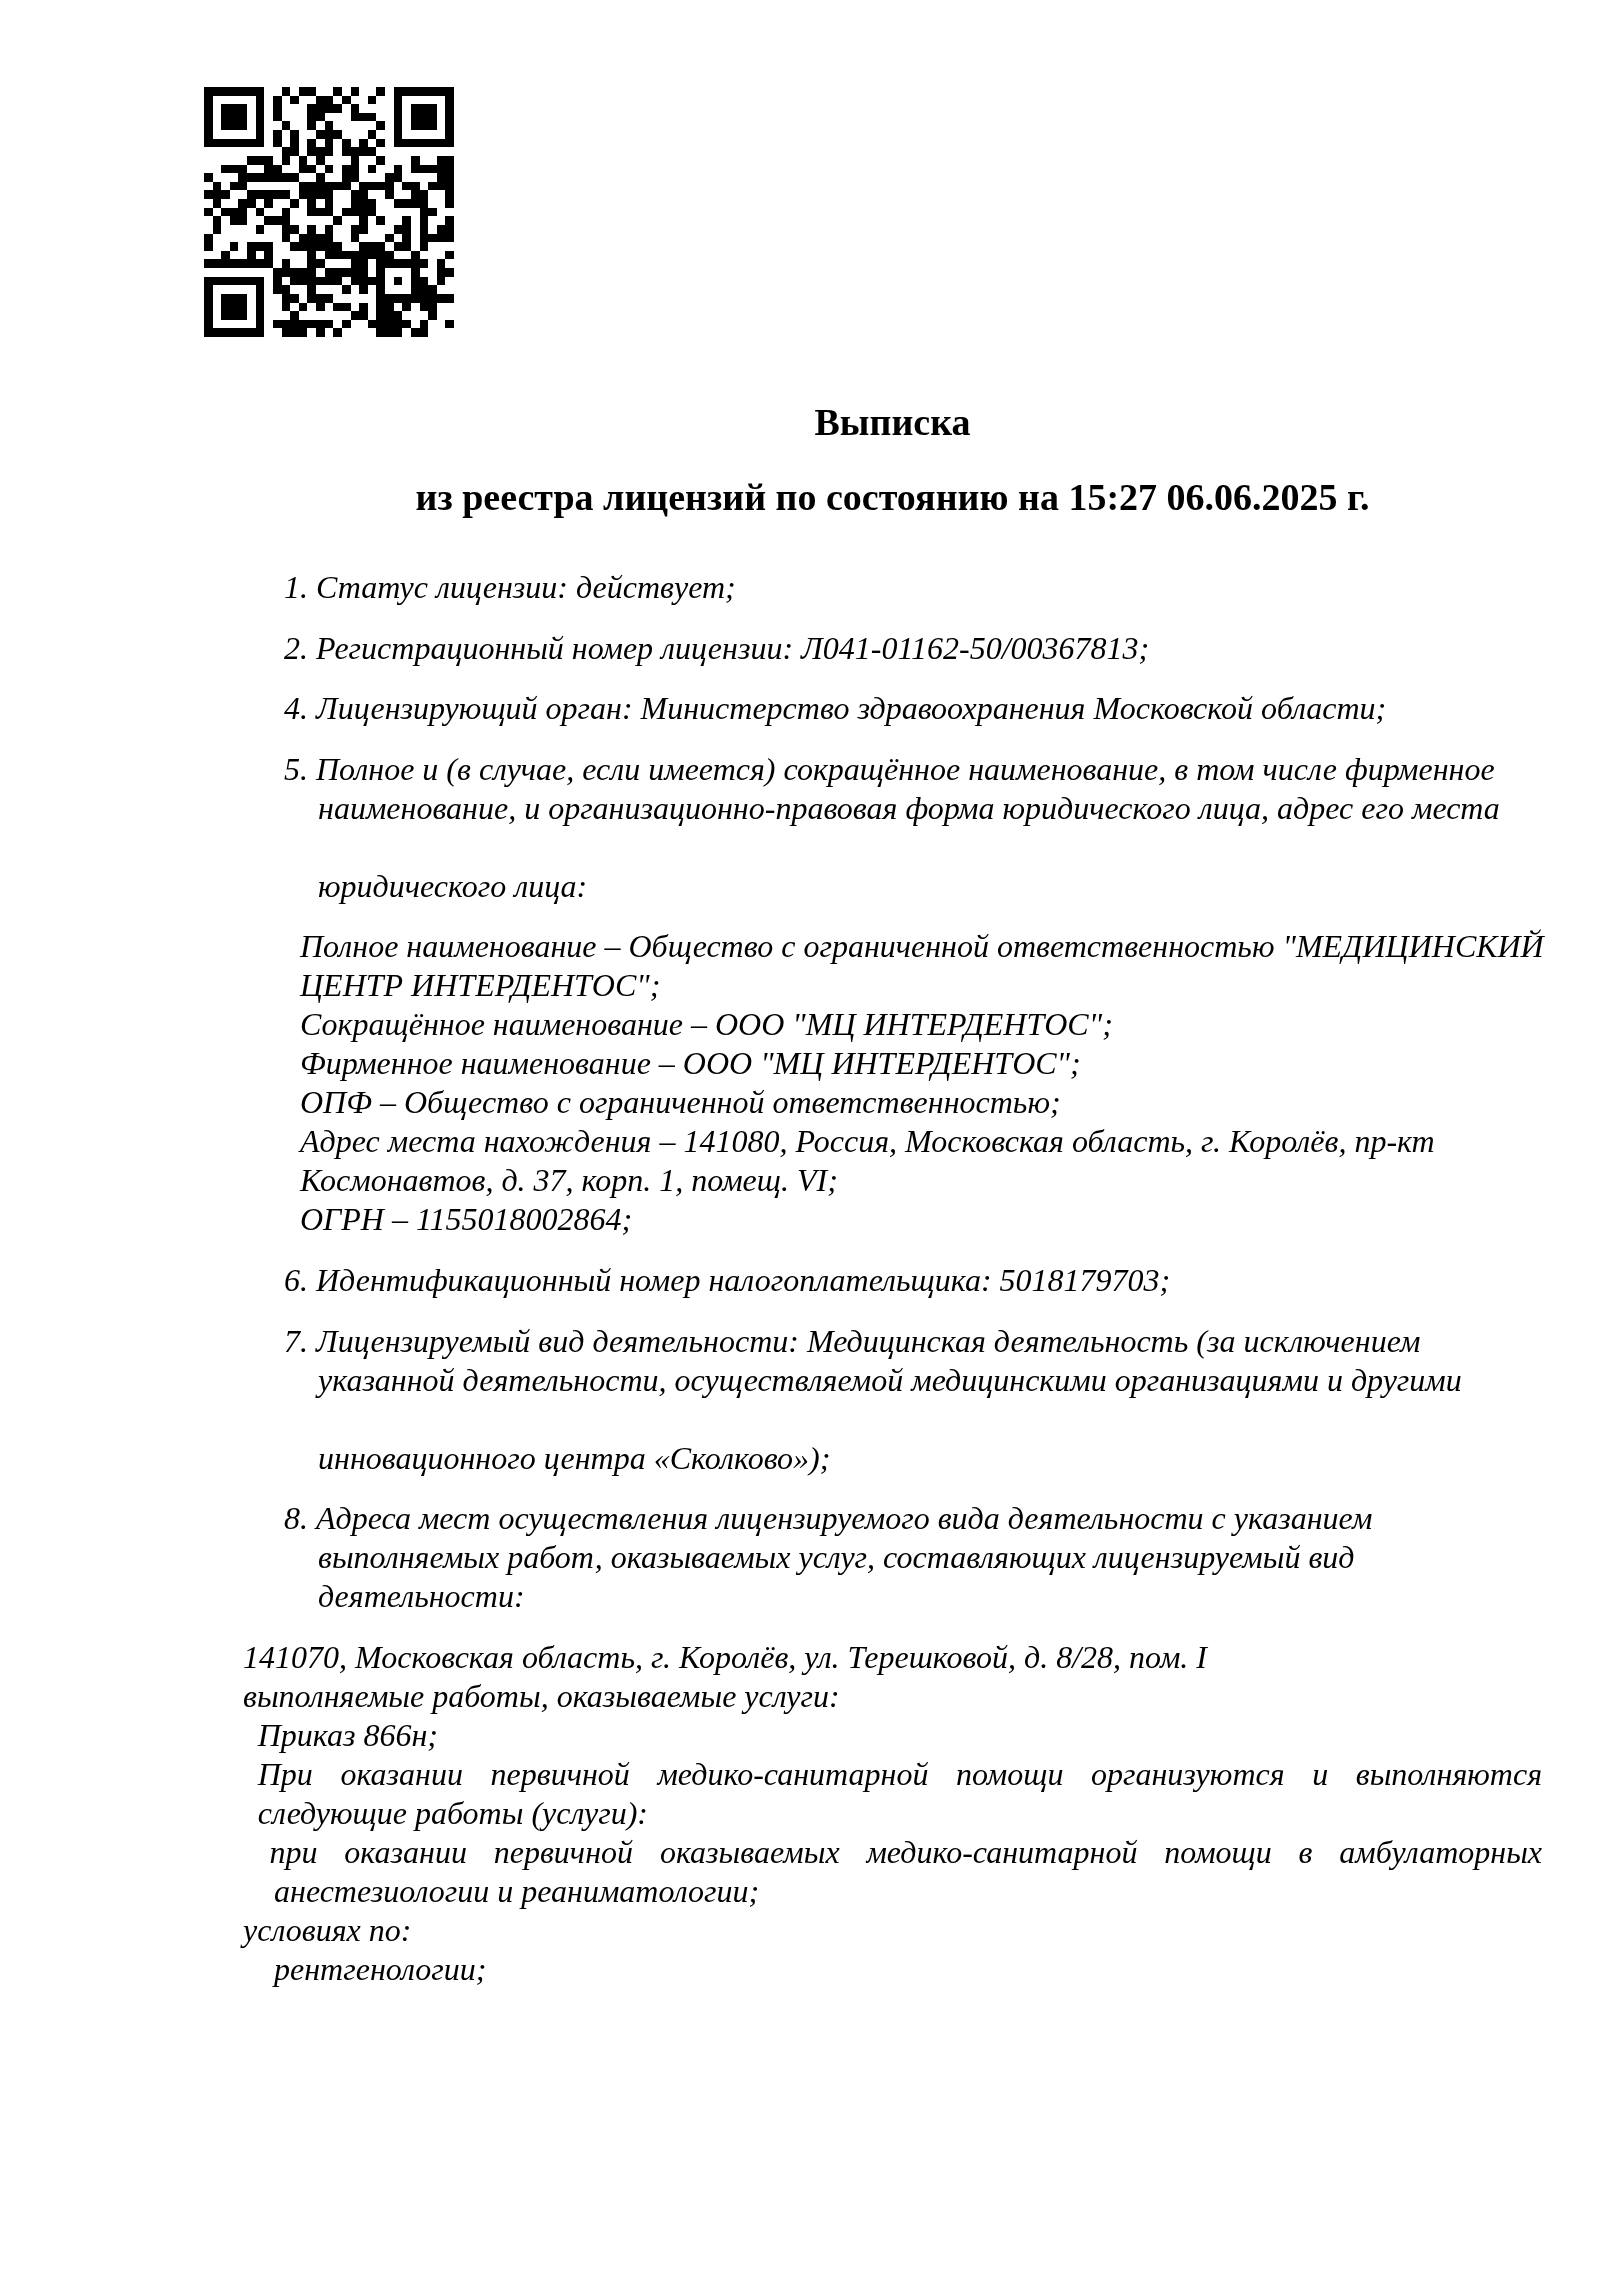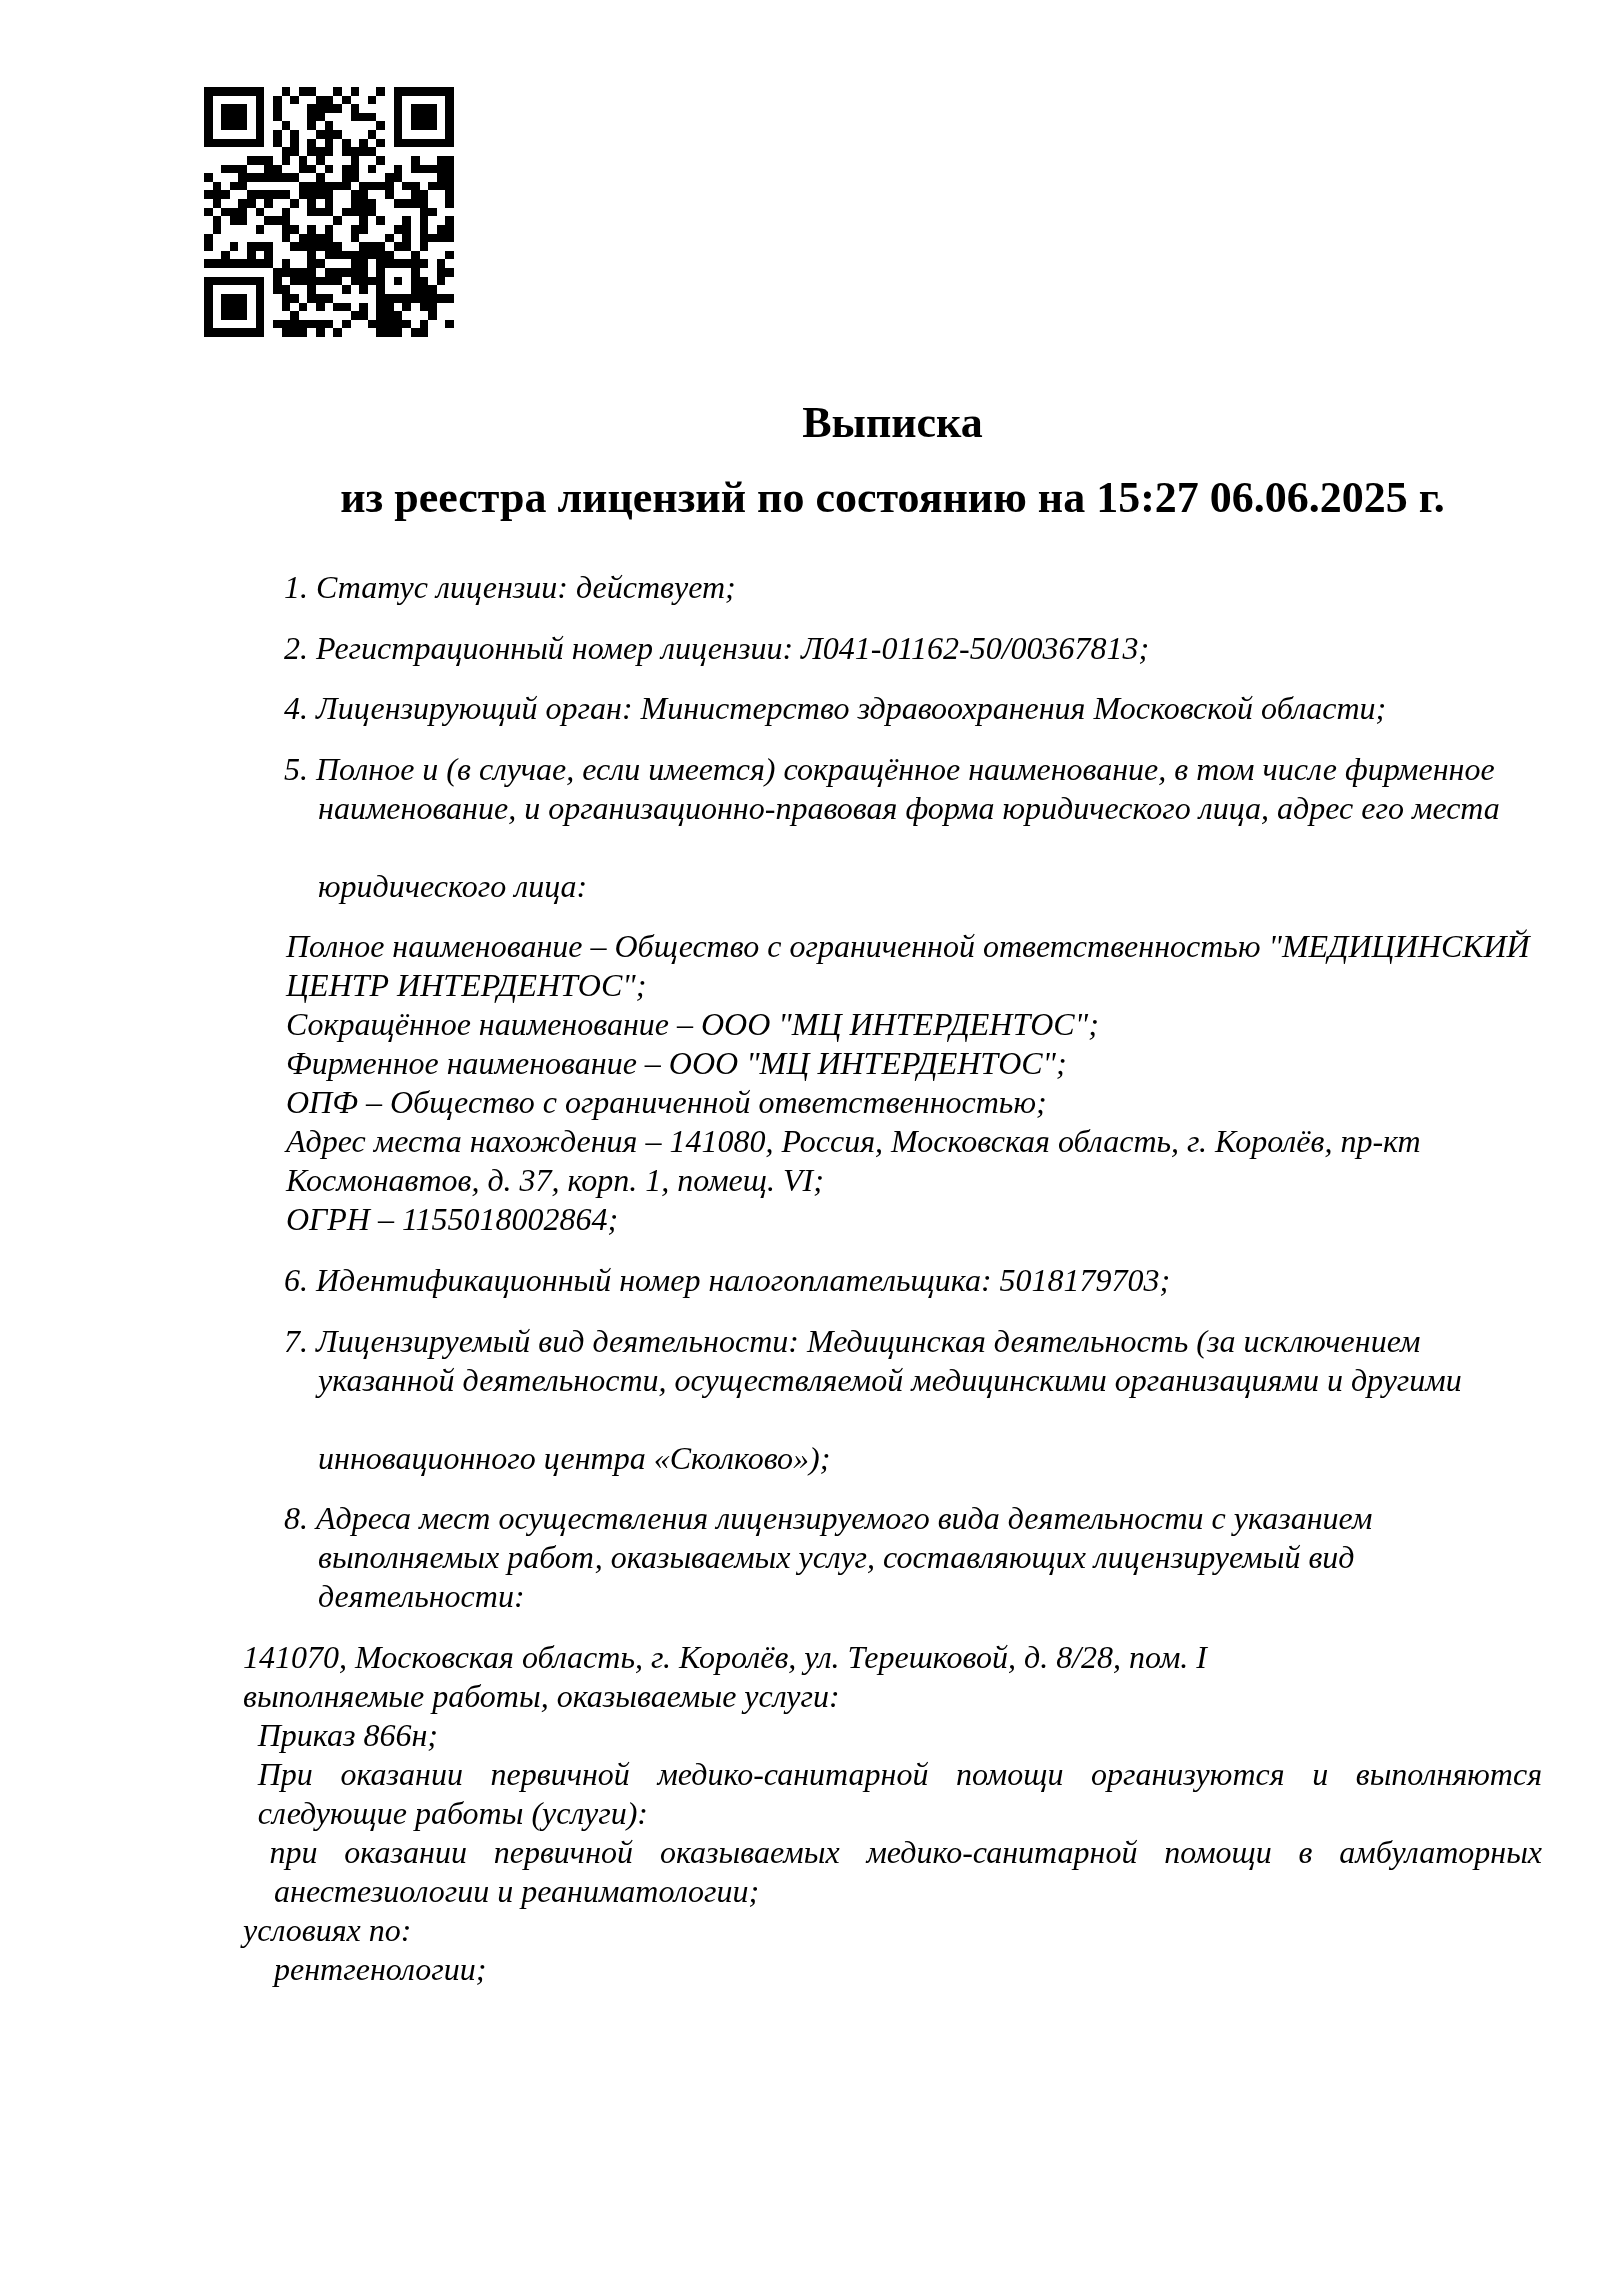--- a/index.html
+++ b/index.html
@@ -22,36 +22,36 @@
     left:243px;top:400px;
     width:1299px;
     color:#000000;
     font-family:"Liberation Serif","DejaVu Serif",serif;
     font-size:32px;
     line-height:39px;
   }
   .title,.subtitle{
     text-align:center;
     font-weight:bold;
-    font-size:44px;
+    font-size:38px;
     line-height:45px;
     white-space:nowrap;
   }
   .subtitle{margin-top:30px;}
   .doc-body{margin-top:48px;}
   .para{margin-top:21.6px;font-style:italic;}
   .doc-body .para:first-child{margin-top:0;}
   
   .para.item{
     margin-left:75px;
     text-indent:-34px;
     white-space:nowrap;
   }
   
-  .para.block .line{margin-left:43px;white-space:nowrap;}
+  .para.block .line{margin-left:57px;white-space:nowrap;}
   
   .para.addr .line{white-space:nowrap;}
   .para.addr .i0{margin-left:0;}
   .para.addr .i1{margin-left:14.7px;}
   .para.addr .i2{margin-left:26.5px;}
   .para.addr .i3{margin-left:31px;}
   .para.addr .line.justify{
     white-space:normal;
     text-align:justify;
     text-align-last:justify;

